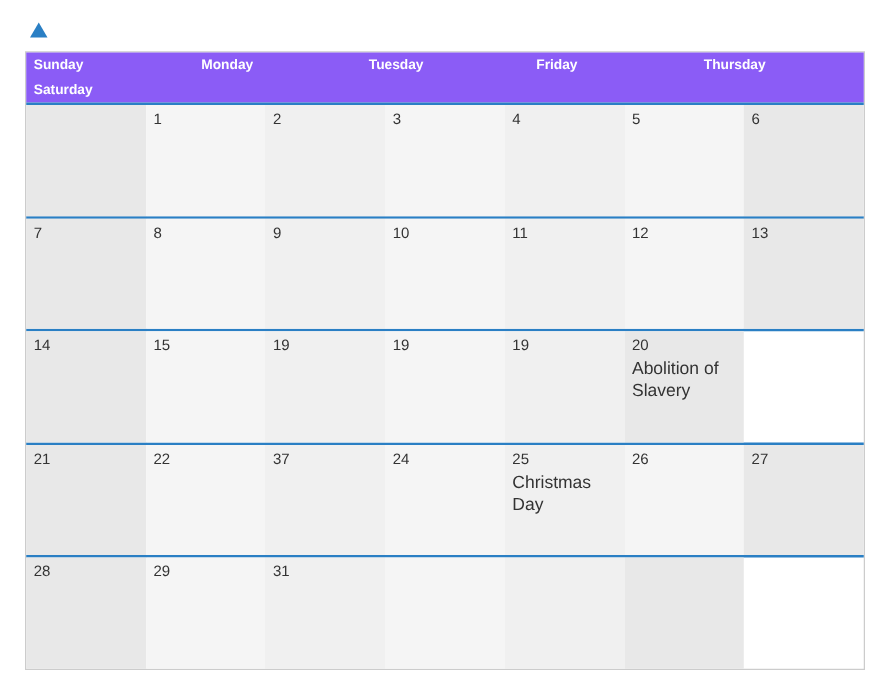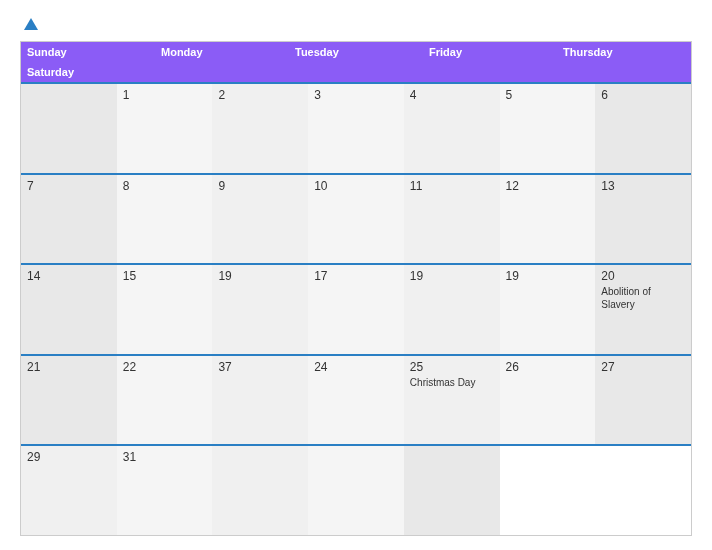--- a/index.html
+++ b/index.html
@@ -114,21 +114,21 @@
     }
     .cal-cell.sunday, .cal-cell.saturday {
       background: #e8e8e8;
     }
     .day-num {
       font-size: 12px;
       color: #333;
       display: block;
     }
     .event-text {
-      font-size: 10px;
+      font-size: 14px;
       color: #333;
       margin-top: 2px;
       display: block;
       line-height: 1.3;
     }
   </style>
 </head>
 <body>
 
 <div class="page">
@@ -202,23 +202,20 @@
           <div class="cal-cell sunday">
             <span class="day-num">14</span>
           </div>
           <div class="cal-cell ">
             <span class="day-num">15</span>
           </div>
           <div class="cal-cell ">
             <span class="day-num">19</span>
           </div>
           <div class="cal-cell ">
-            <span class="day-num">17</span>
-          </div>
-          <div class="cal-cell ">
             <span class="day-num">19</span>
           </div>
           <div class="cal-cell ">
             <span class="day-num">19</span>
           </div>
           <div class="cal-cell saturday">
             <span class="day-num">20</span>
             <span class="event-text">Abolition of Slavery</span>
           </div>
         </div>
@@ -240,20 +237,23 @@
             <span class="event-text">Christmas Day</span>
           </div>
           <div class="cal-cell ">
             <span class="day-num">26</span>
           </div>
           <div class="cal-cell saturday">
             <span class="day-num">27</span>
           </div>
         </div>
         <div class="cal-week">
+          <div class="cal-cell sunday">
+            <span class="day-num">28</span>
+          </div>
           <div class="cal-cell ">
             <span class="day-num">29</span>
           </div>
           <div class="cal-cell ">
             <span class="day-num">31</span>
           </div>
           <div class="cal-cell "></div>
           <div class="cal-cell "></div>
           <div class="cal-cell saturday"></div>
         </div>

